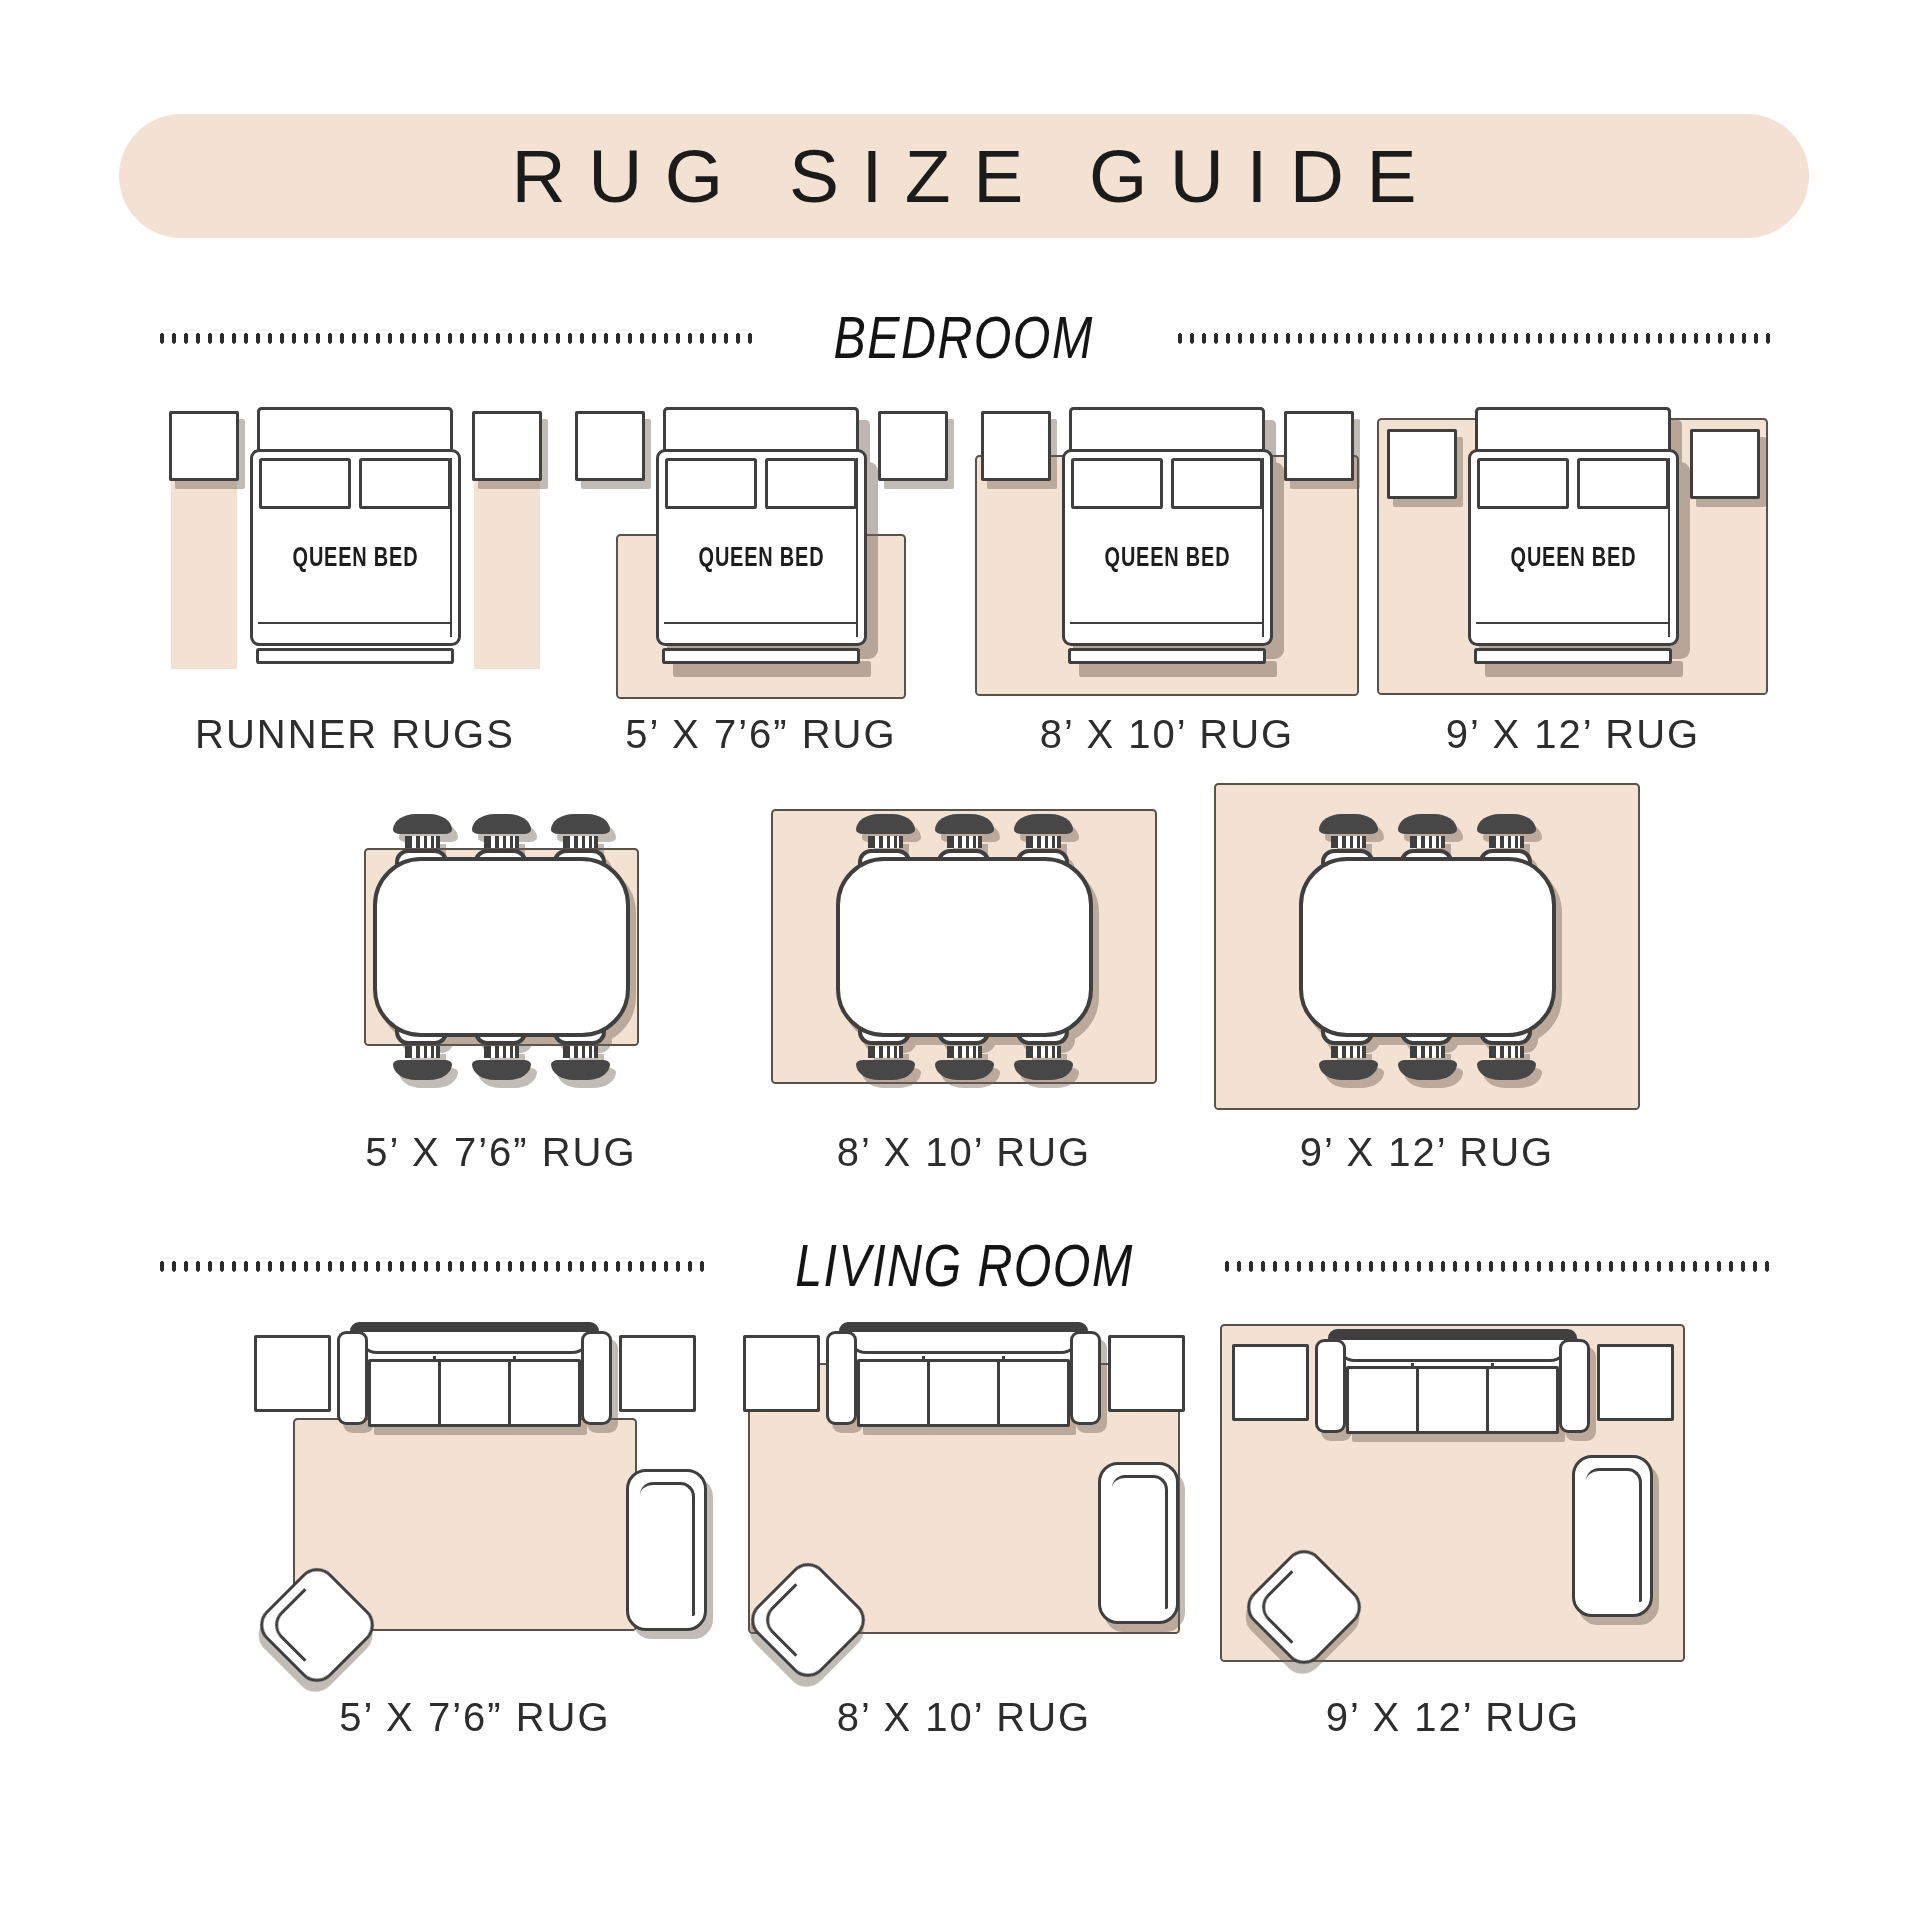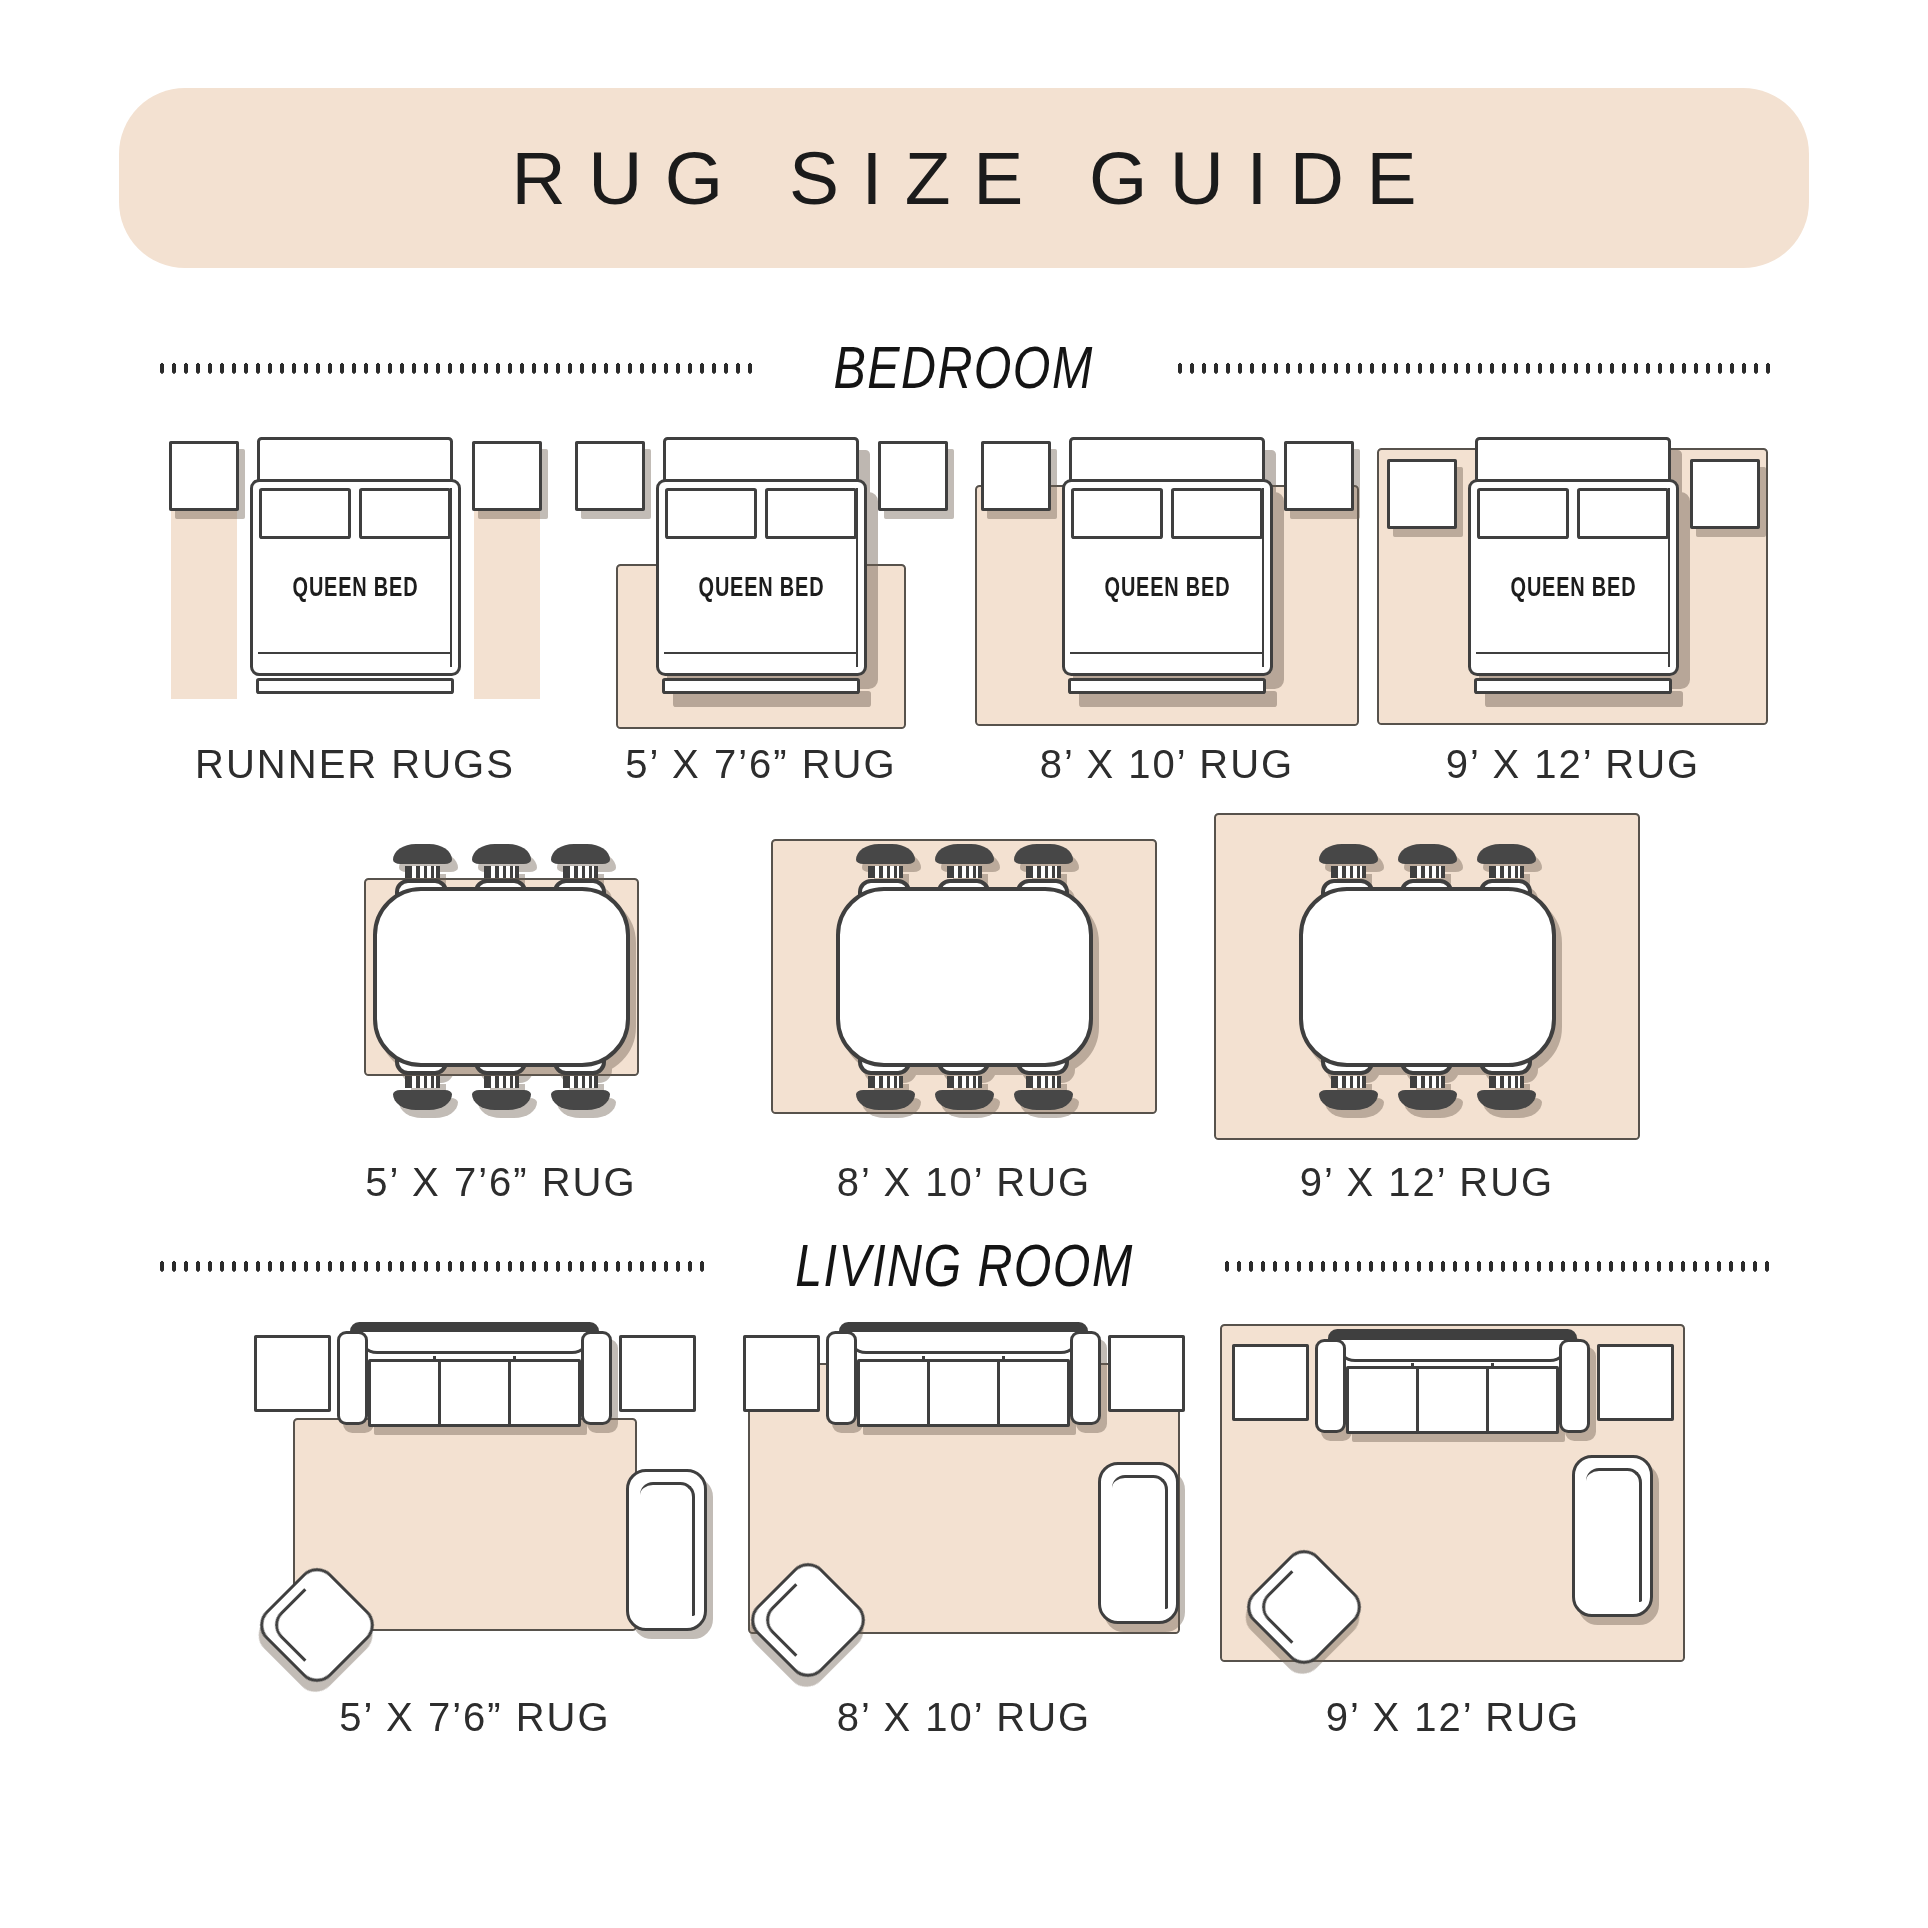--- a/index.html
+++ b/index.html
@@ -1,30 +1,30 @@
 <!DOCTYPE html>
 <html style="font-size:14.7px"><head>
 <meta charset="utf-8">
 <style>
   * { margin:0; padding:0; box-sizing:border-box; }
   html,body { background:#ffffff; }
   body { font-family:"Liberation Sans", sans-serif; }
   .page { position:relative; width:1928px; height:1928px; background:#fff; overflow:hidden; }
 
   
-  .banner { margin:88px auto 0; width:1690px; height:180px; background:#f3e1d1;
+  .banner { margin:114px auto 0; width:1690px; height:124px; background:#f3e1d1;
             border-radius:66px; display:flex; align-items:center; justify-content:center; }
   .banner-title { font-size:75px; font-weight:400; color:#1b1b1b; letter-spacing:.30em;
                   padding-left:.30em; white-space:nowrap; }
 
   
   .sec-hdr { display:flex; align-items:center; width:1616px; margin:0 auto; gap:51px; }
   .hdr-bedroom { margin-top:66px; }
   .hdr-kitchen { margin-top:61px; }
-  .hdr-living  { margin-top:27px; }
+  .hdr-living  { margin-top:57px; }
   .dots { flex:1; height:14.7px;
           background-image: radial-gradient(2.5px 5.3px at 50% 50%, #2a2a2a 98%, transparent 100%);
           background-size:12px 14.7px; background-repeat:repeat-x; background-position:left center; }
   .sec-title { font-size:59px; font-style:italic; font-weight:400; color:#141414;
                letter-spacing:.03em; white-space:nowrap; transform:scaleX(.82); }
 
   
   .row { display:flex; justify-content:center; align-items:flex-start; }
   .row-bedroom { margin-top:24px; gap:11px; }
   .row-kitchen { margin-top:20px; gap:22px; }

